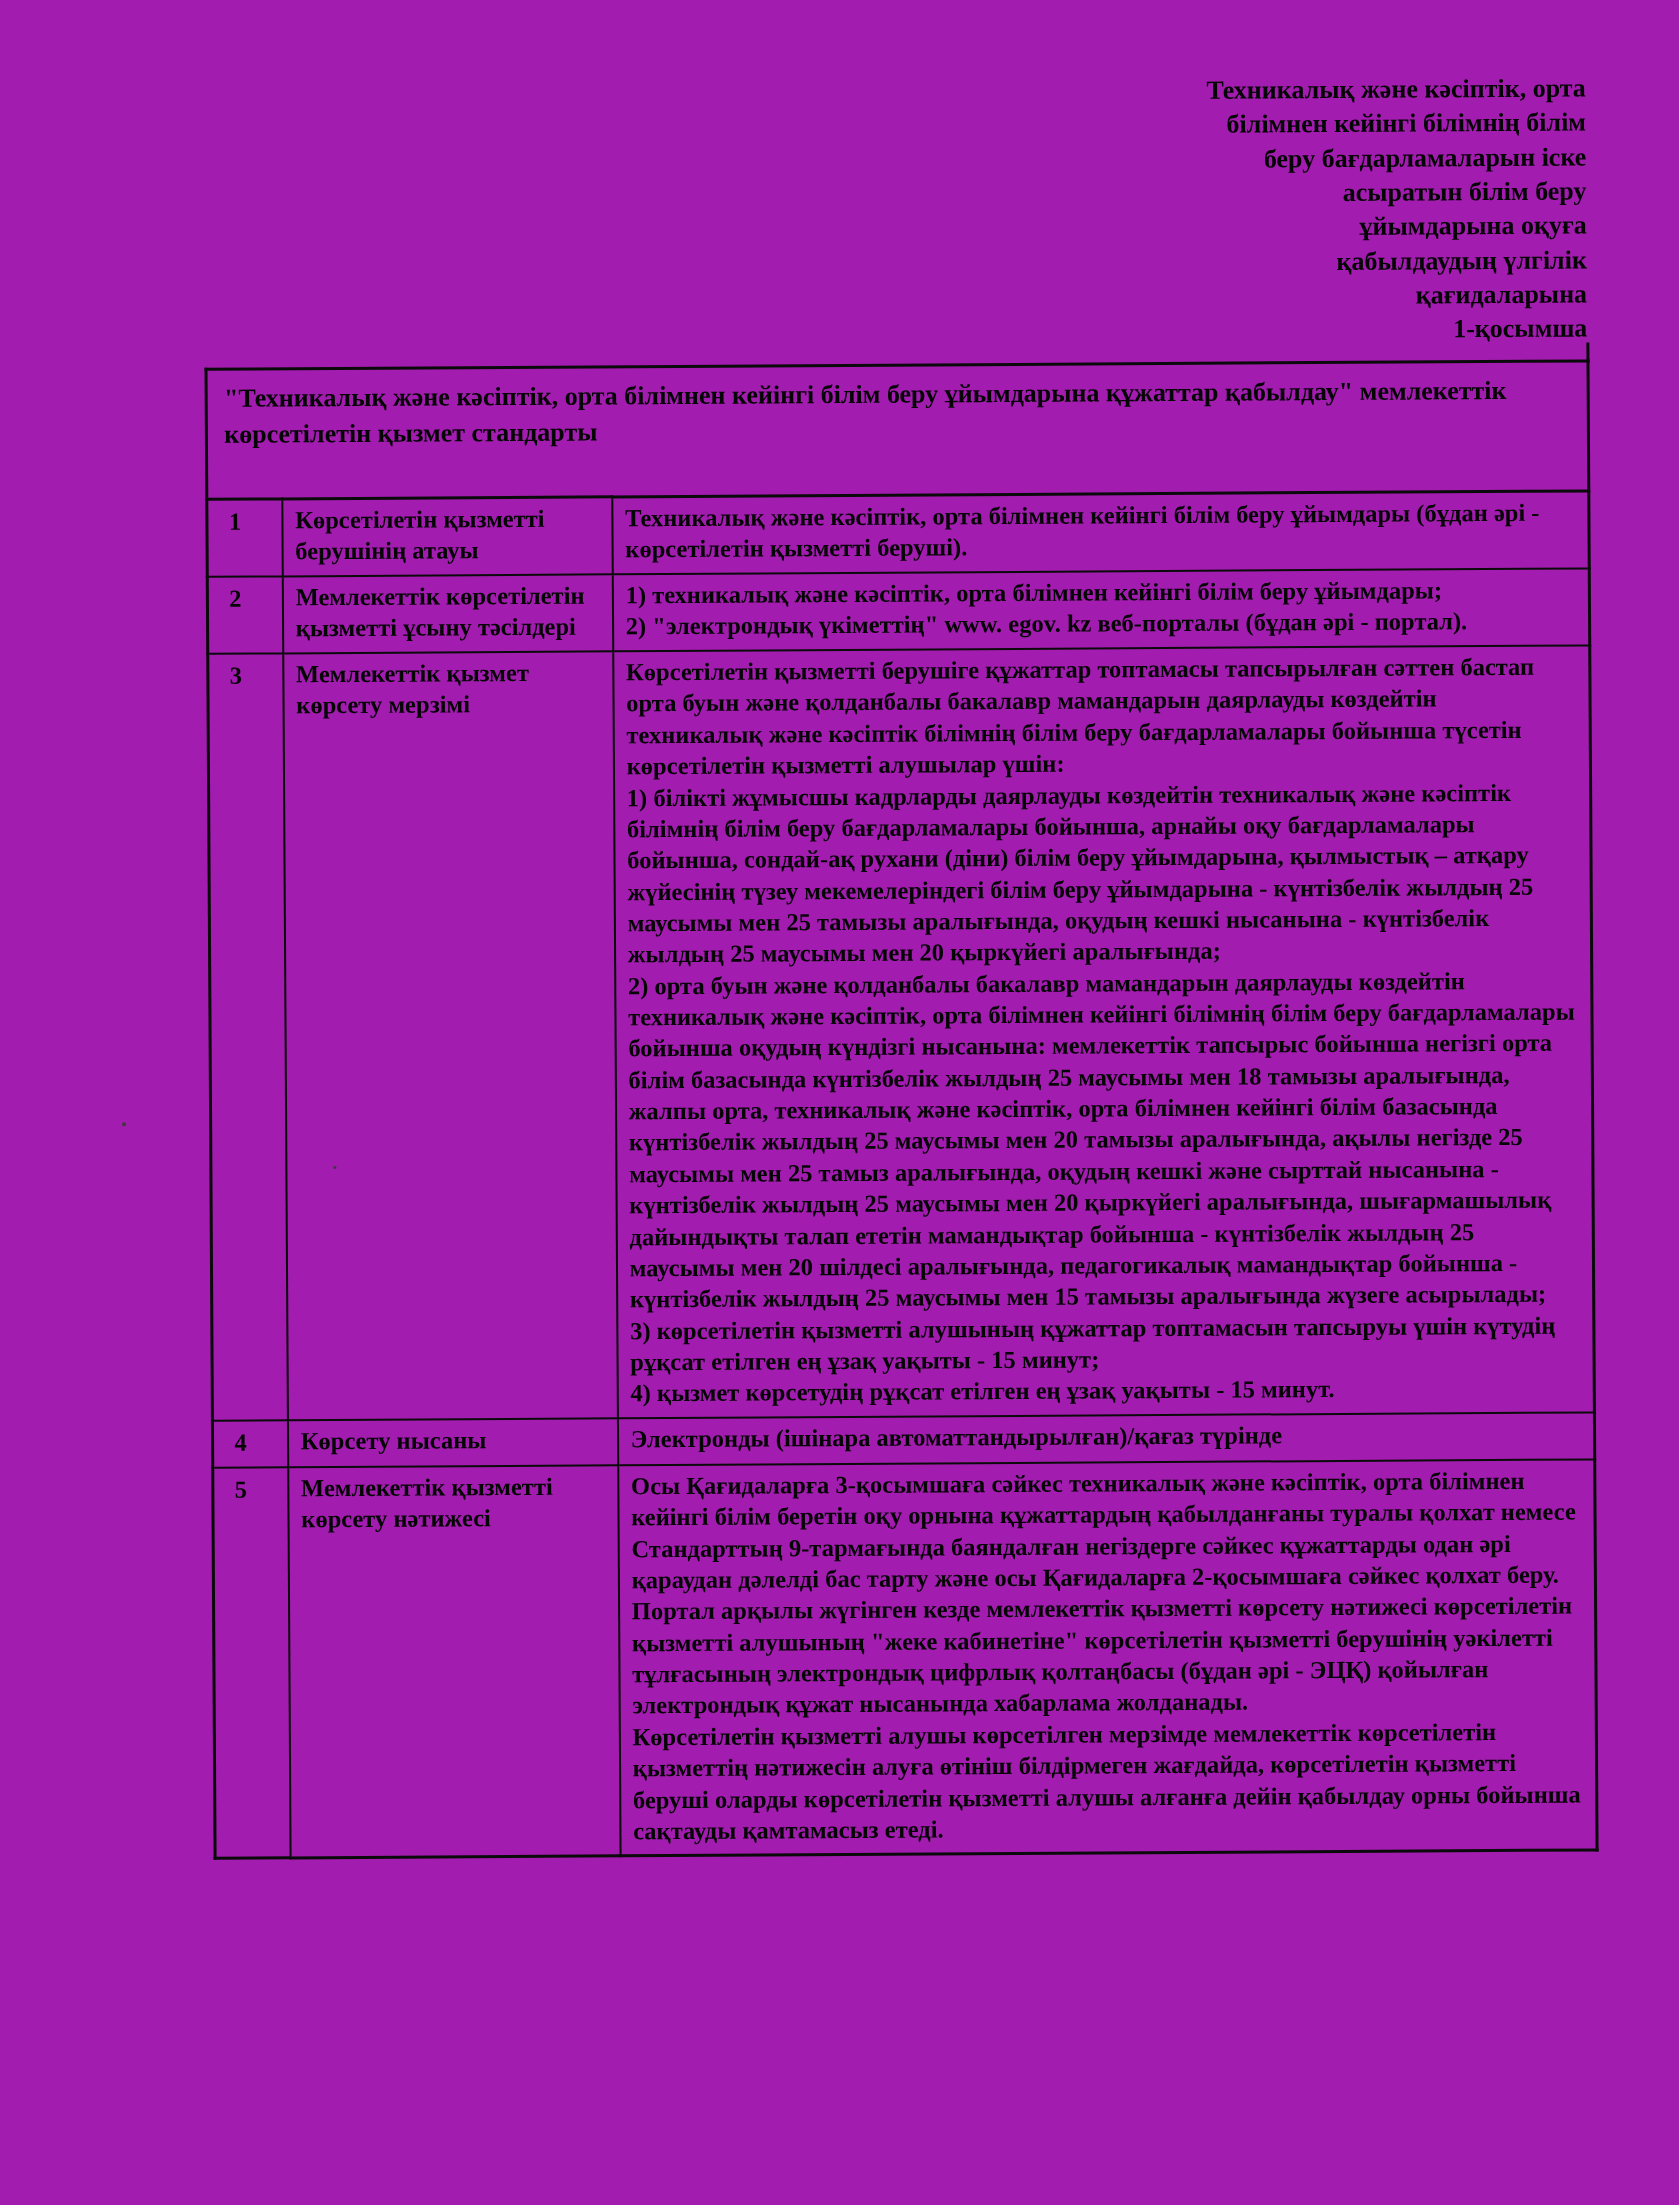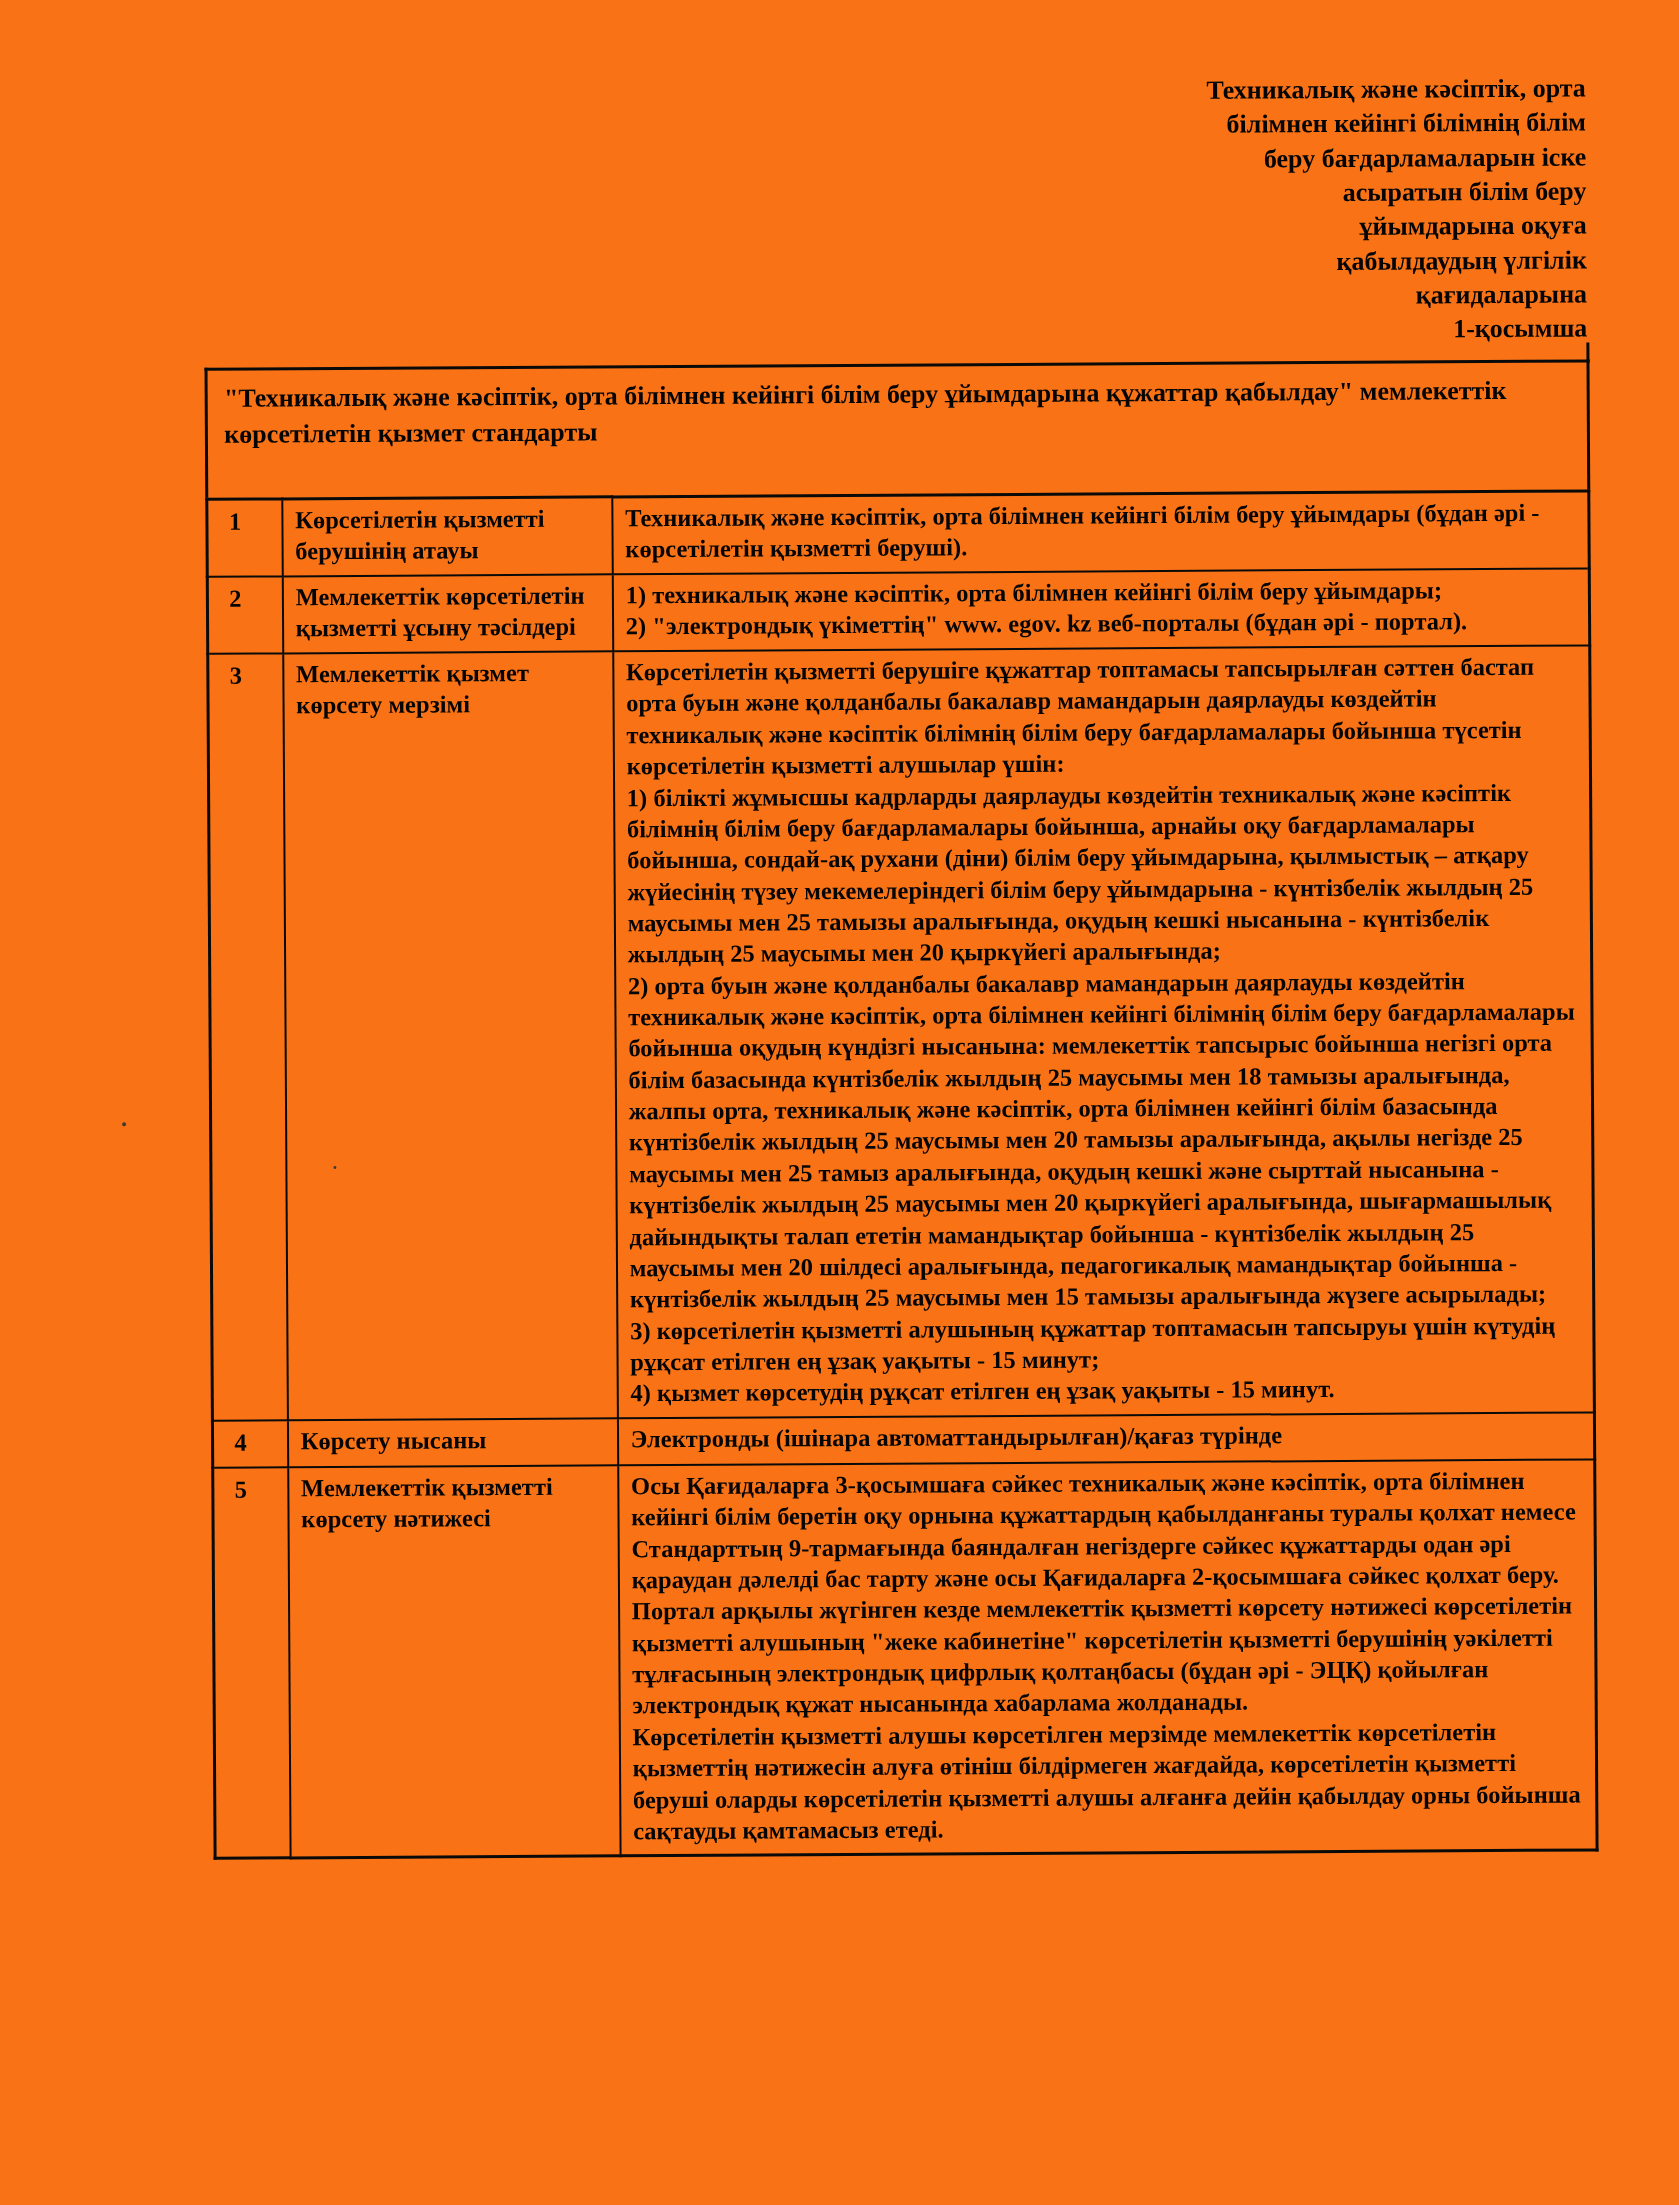--- a/index.html
+++ b/index.html
@@ -1,19 +1,19 @@
 <!DOCTYPE html>
 <html style="font-size:11px"><head>
 <meta charset="utf-8">
 <style>
   html,body{margin:0;padding:0;background:#e8e8e8;}
   .page{
     position:relative;
     width:1680px;height:2205px;
-    background:#f97316;
+    background:#a21caf;
     overflow:hidden;
     font-family:"Liberation Serif","DejaVu Serif",serif;
     color:#050505;
   }
   .skew{
     position:absolute;inset:0;
     transform:rotate(-0.35deg);
     transform-origin:50% 50%;
   }
   .header-note{

